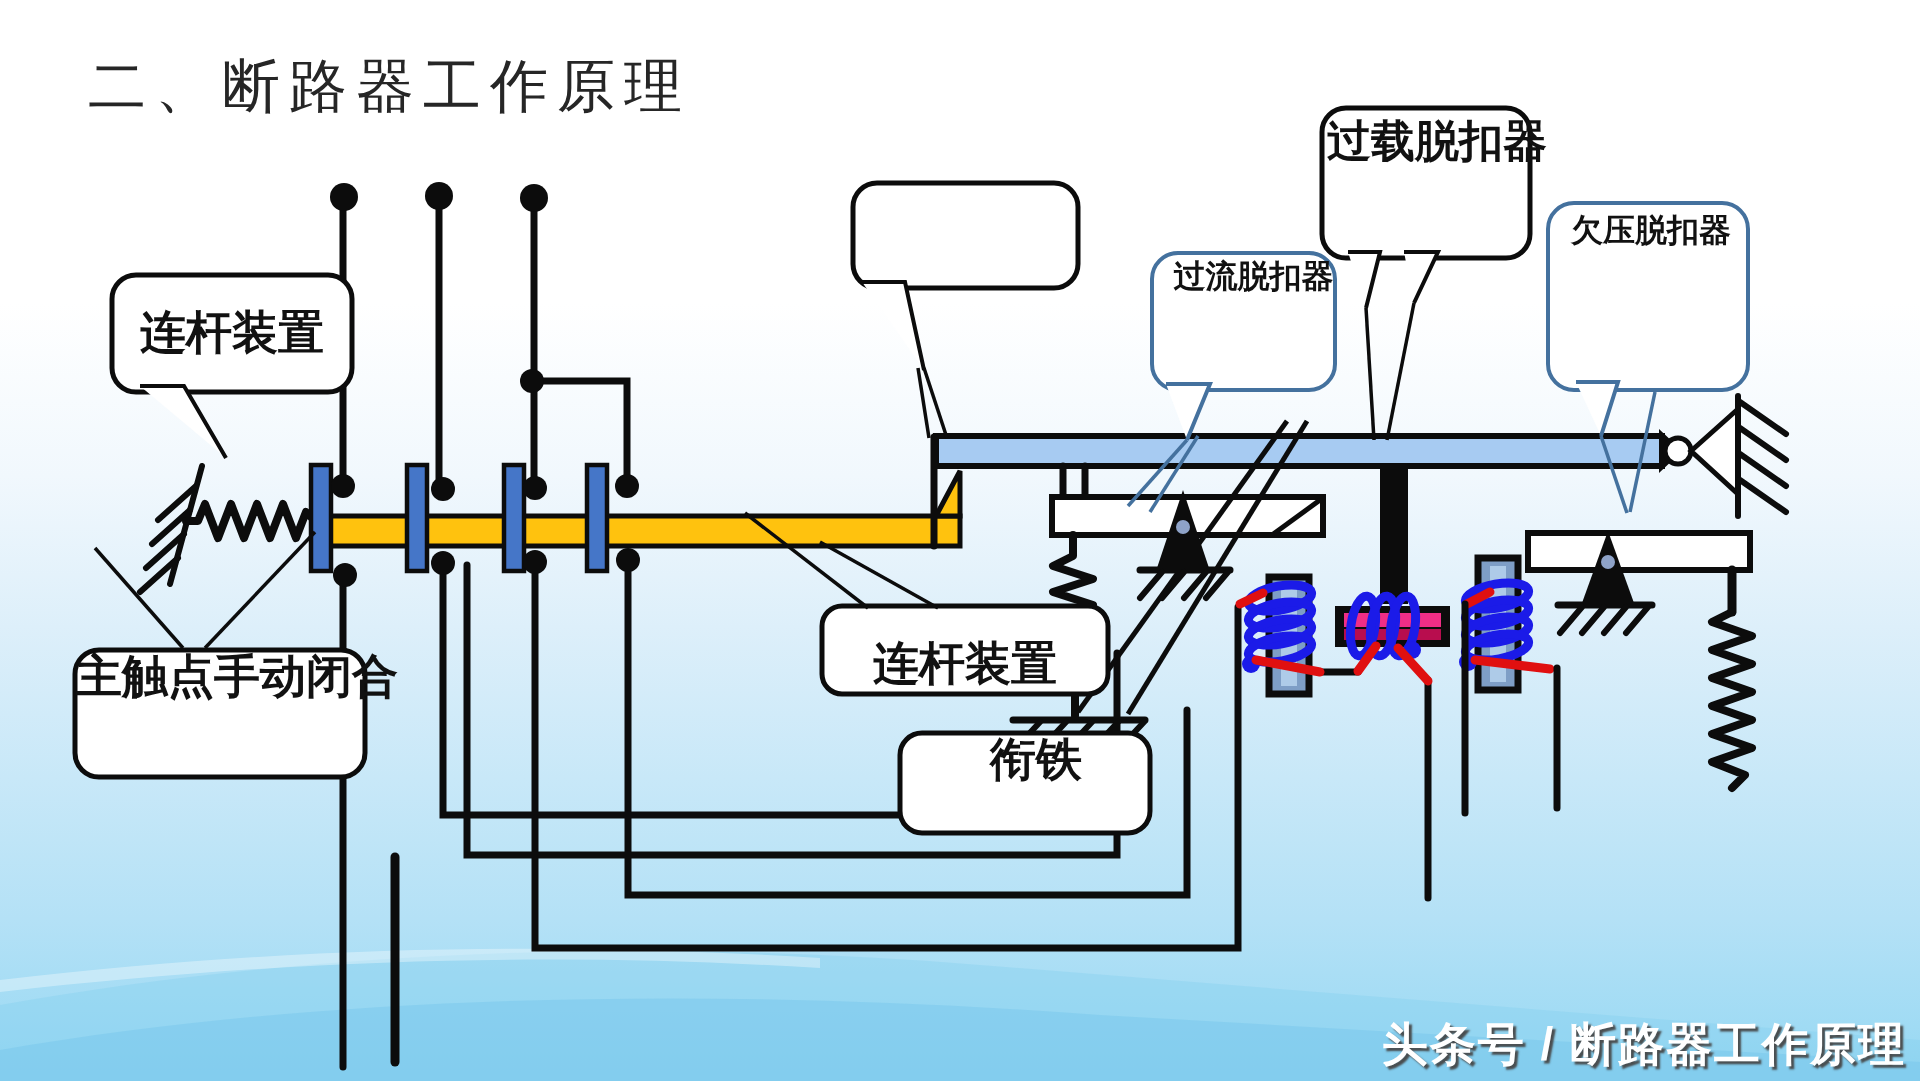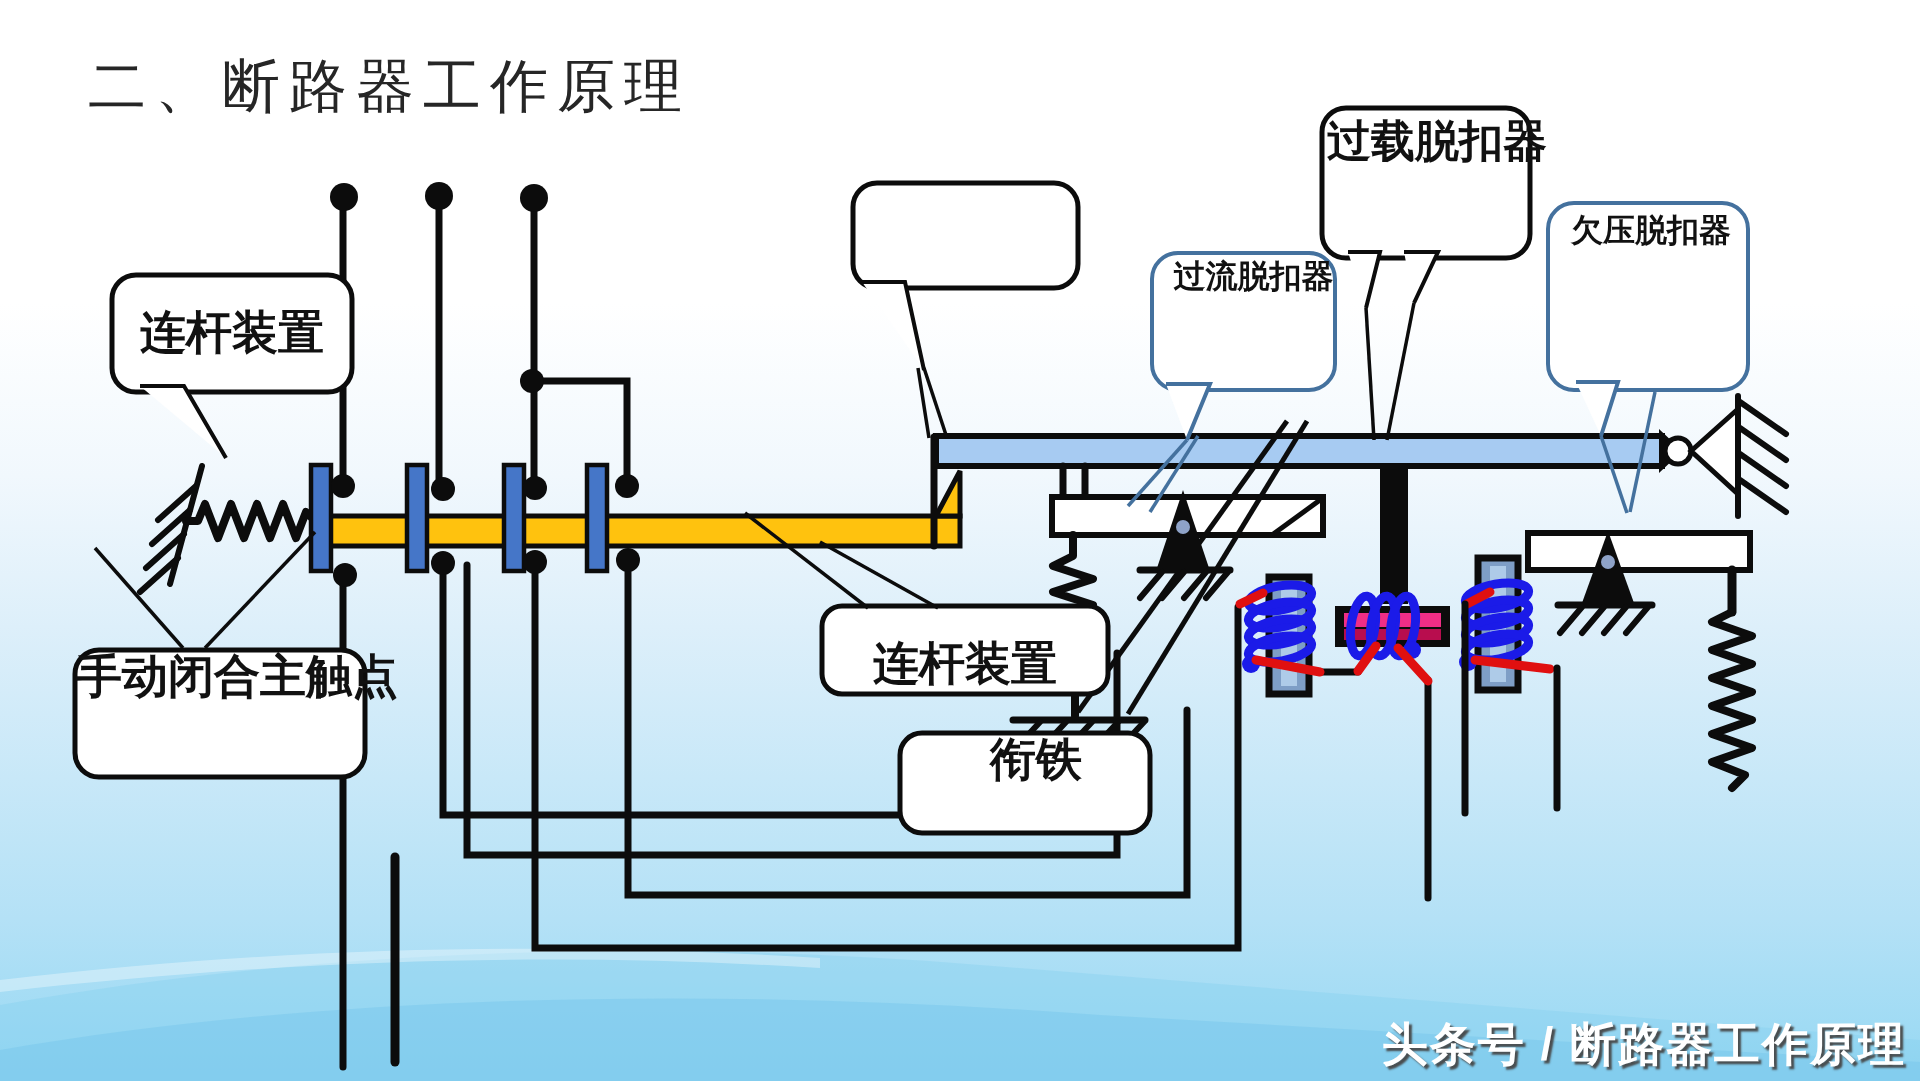--- a/index.html
+++ b/index.html
@@ -233,22 +233,22 @@
     </g>
   </svg>
 
   <div class="title">二、断路器工作原理</div>
 
   <div class="label c-center" style="left:112px;top:275px;width:240px;height:117px;font-size:46px;">
     <span>连杆装置</span>
   </div>
 
   <div class="label c-left" style="left:100px;top:650px;width:250px;height:127px;font-size:46px;padding-left:12px;">
+    <span>主触点</span>
     <span>手动闭合</span>
-    <span>主触点</span>
   </div>
 
 
   <div class="label c-center" style="left:822px;top:620px;width:286px;height:88px;font-size:46px;">
     <span>连杆装置</span>
   </div>
 
   <div class="label c-left" style="left:922px;top:733px;width:228px;height:100px;font-size:46px;text-align:center;">
     <span>衔铁</span>
   </div>

